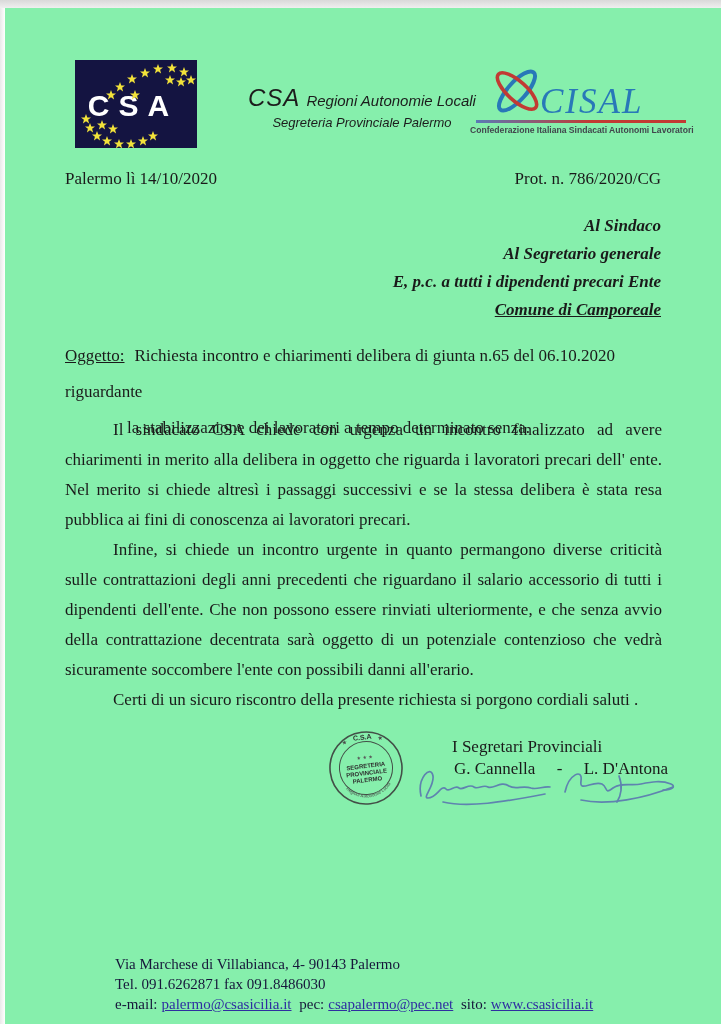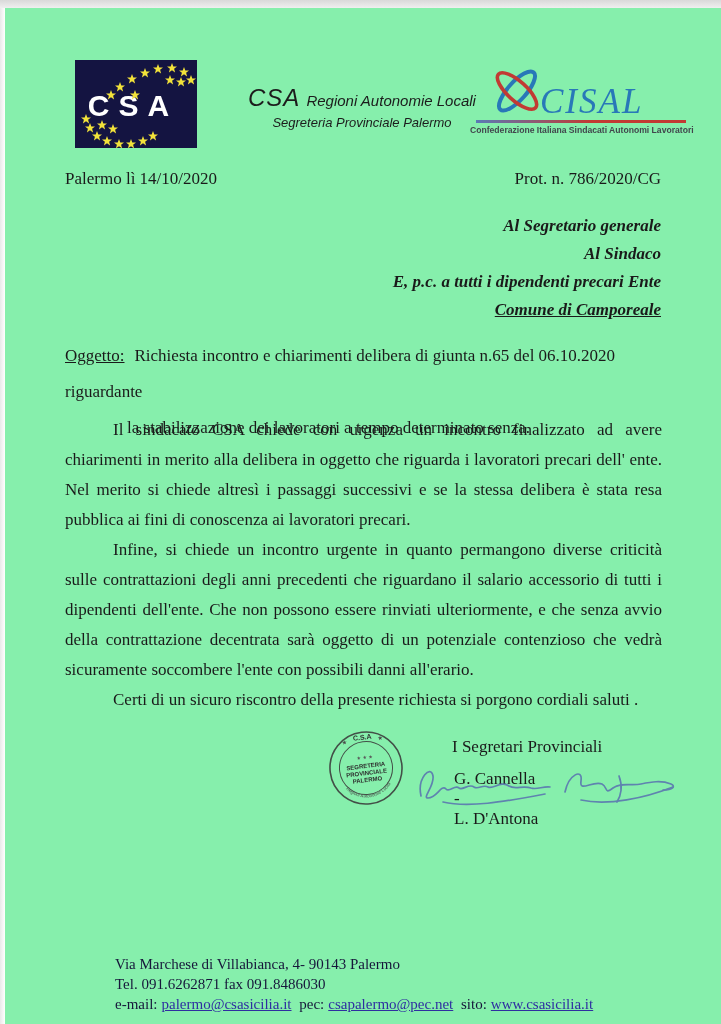--- a/index.html
+++ b/index.html
@@ -44,21 +44,21 @@
   .subject-label{margin-right:10px;text-decoration:underline;}
 
   
   .letter-body{left:65px;top:415px;width:597px;font-size:17px;line-height:30px;
                text-align:justify;}
   .letter-body p{margin:0;text-indent:48px;}
 
   
   .stamp{left:327px;top:726px;width:78px;height:84px;}
   .sig-block{left:452px;top:737px;width:218px;font-size:17px;text-align:left;}
-  .sig-names{display:flex;justify-content:space-between;margin-top:12px;padding:0 2px;flex-direction:column;}
+  .sig-names{display:flex;justify-content:space-between;margin-top:2px;padding:0 2px;}
   .sig-ink{left:413px;top:756px;width:268px;height:62px;}
 
   
   .footer{left:115px;top:954px;width:520px;font-size:15px;
           line-height:20px;color:#16163a;}
   .footer a{color:#2f2fa0;text-decoration:underline;cursor:pointer;}
   .footer .lbl{margin-right:4px;}
   .footer .gap{margin-left:4px;}
 </style>
 </head>
@@ -116,22 +116,22 @@
     <div class="cisal-bar"></div>
     <div class="cisal-sub">Confederazione Italiana Sindacati Autonomi Lavoratori</div>
   </div>
 
   <div class="abs meta">
     <span>Palermo lì 14/10/2020</span>
     <span>Prot. n. 786/2020/CG</span>
   </div>
 
   <div class="abs recipients">
+    <div>Al Sindaco</div>
     <div>Al Segretario generale</div>
-    <div>Al Sindaco</div>
     <div>E,  p.c. a tutti i dipendenti precari Ente</div>
     <div class="recipient-entity">Comune di Camporeale</div>
   </div>
 
   <div class="abs subject">
     <div>
       <span class="subject-label">Oggetto:</span><span>Richiesta incontro e chiarimenti delibera di giunta n.65 del 06.10.2020 riguardante</span>
     </div>
     <div class="subject-line2">la  stabilizzazione dei lavoratori a tempo determinato senza.</div>
   </div>

